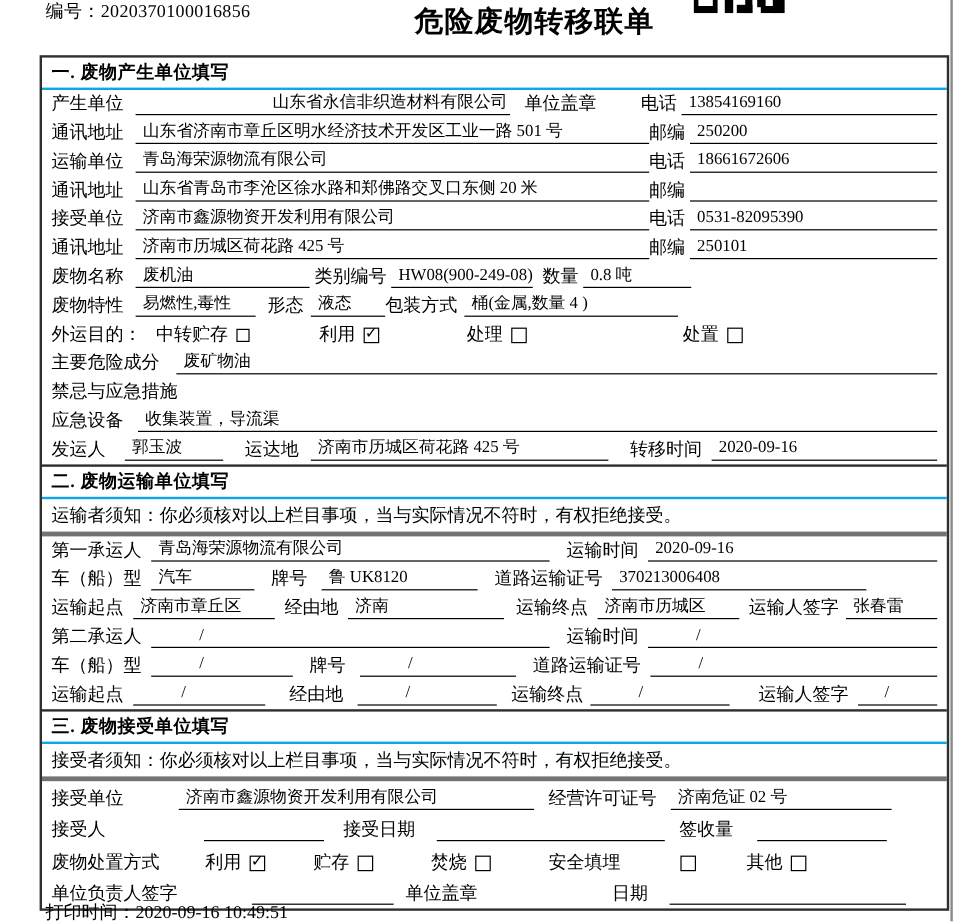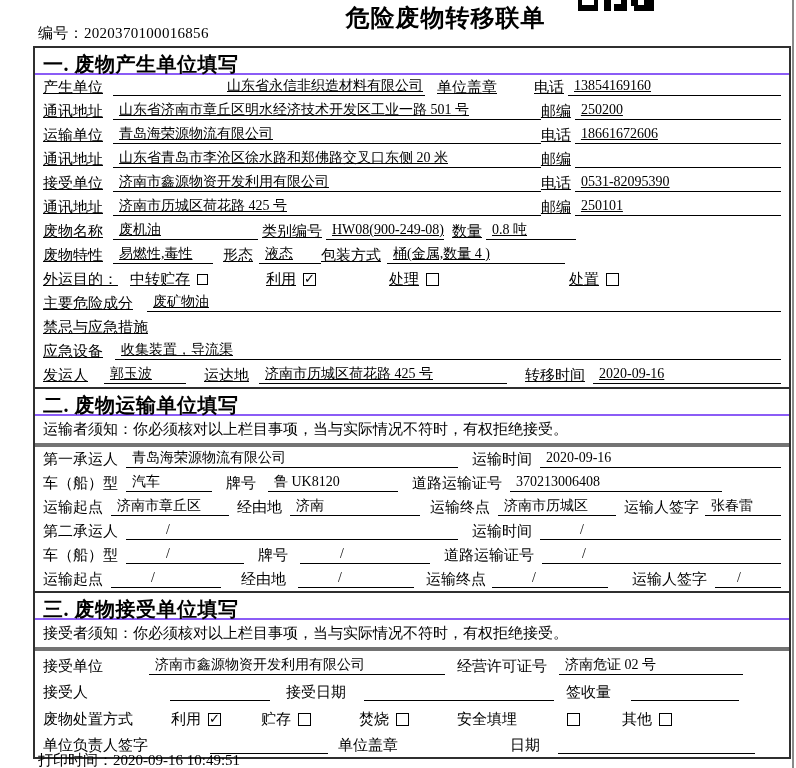--- a/index.html
+++ b/index.html
@@ -3,33 +3,33 @@
 <meta charset="utf-8">
 <style>
   html,body{margin:0;padding:0;}
   body{
     width:796px;height:768px;background:#fff;color:#000;
     font-family:"Liberation Serif","DejaVu Serif","DejaVu Sans",serif;
     font-size:15px;position:relative;overflow:hidden;
   }
   .page-edge{position:absolute;left:792px;top:0;bottom:0;width:2px;background:#8a8a8a;}
   
-  .doc-no{position:absolute;left:38px;top:24px;font-size:15px;letter-spacing:.3px;}
+  .doc-no{position:absolute;left:38px;top:0;font-size:15px;letter-spacing:.3px;}
   .doc-no .num{font-family:"Liberation Serif","DejaVu Serif",serif;}
   .doc-title{position:absolute;left:0;top:2px;width:100%;margin:0;text-align:center;
     text-indent:95px;font-size:24px;font-weight:bold;letter-spacing:1px;}
   .qr{position:absolute;left:578px;top:0;}
   
   .form{position:absolute;left:33px;top:46px;width:754px;border:2px solid #2f2f2f;background:#fff;}
-  .sec-title{font-weight:bold;font-size:20px;padding:3px 8px 2px 8px;height:20px;
-    border-bottom:2px solid #8b5cf6;letter-spacing:.5px;}
+  .sec-title{font-weight:bold;font-size:15px;padding:3px 8px 2px 8px;height:20px;
+    border-bottom:2px solid #0ea5e9;letter-spacing:.5px;}
   .section.later .sec-title{border-top:2px solid #2f2f2f;}
   .notice{padding:4px 8px 3px 8px;height:20px;border-bottom:4px solid #737373;}
   .row{display:flex;align-items:flex-end;padding:2px 8px 3px 8px;box-sizing:border-box;}
-  .s1 .row{height:24px;text-decoration:underline;}
+  .s1 .row{height:24px;}
   .s2 .row{height:24px;}
   .s3 .row{height:26.5px;}
   .lbl{white-space:nowrap;line-height:17px;}
   .u{border-bottom:1px solid #000;font-size:14px;line-height:16px;white-space:nowrap;
      padding:0 2px 1px 6px;box-sizing:border-box;overflow:hidden;}
   .u.flex{flex:1;}
   .rg{margin-left:auto;display:flex;align-items:flex-end;width:247px;}
   .rg .lbl{margin-right:4px;}
   .slash{padding-left:40px;}
   .opt{display:flex;align-items:center;line-height:17px;}

